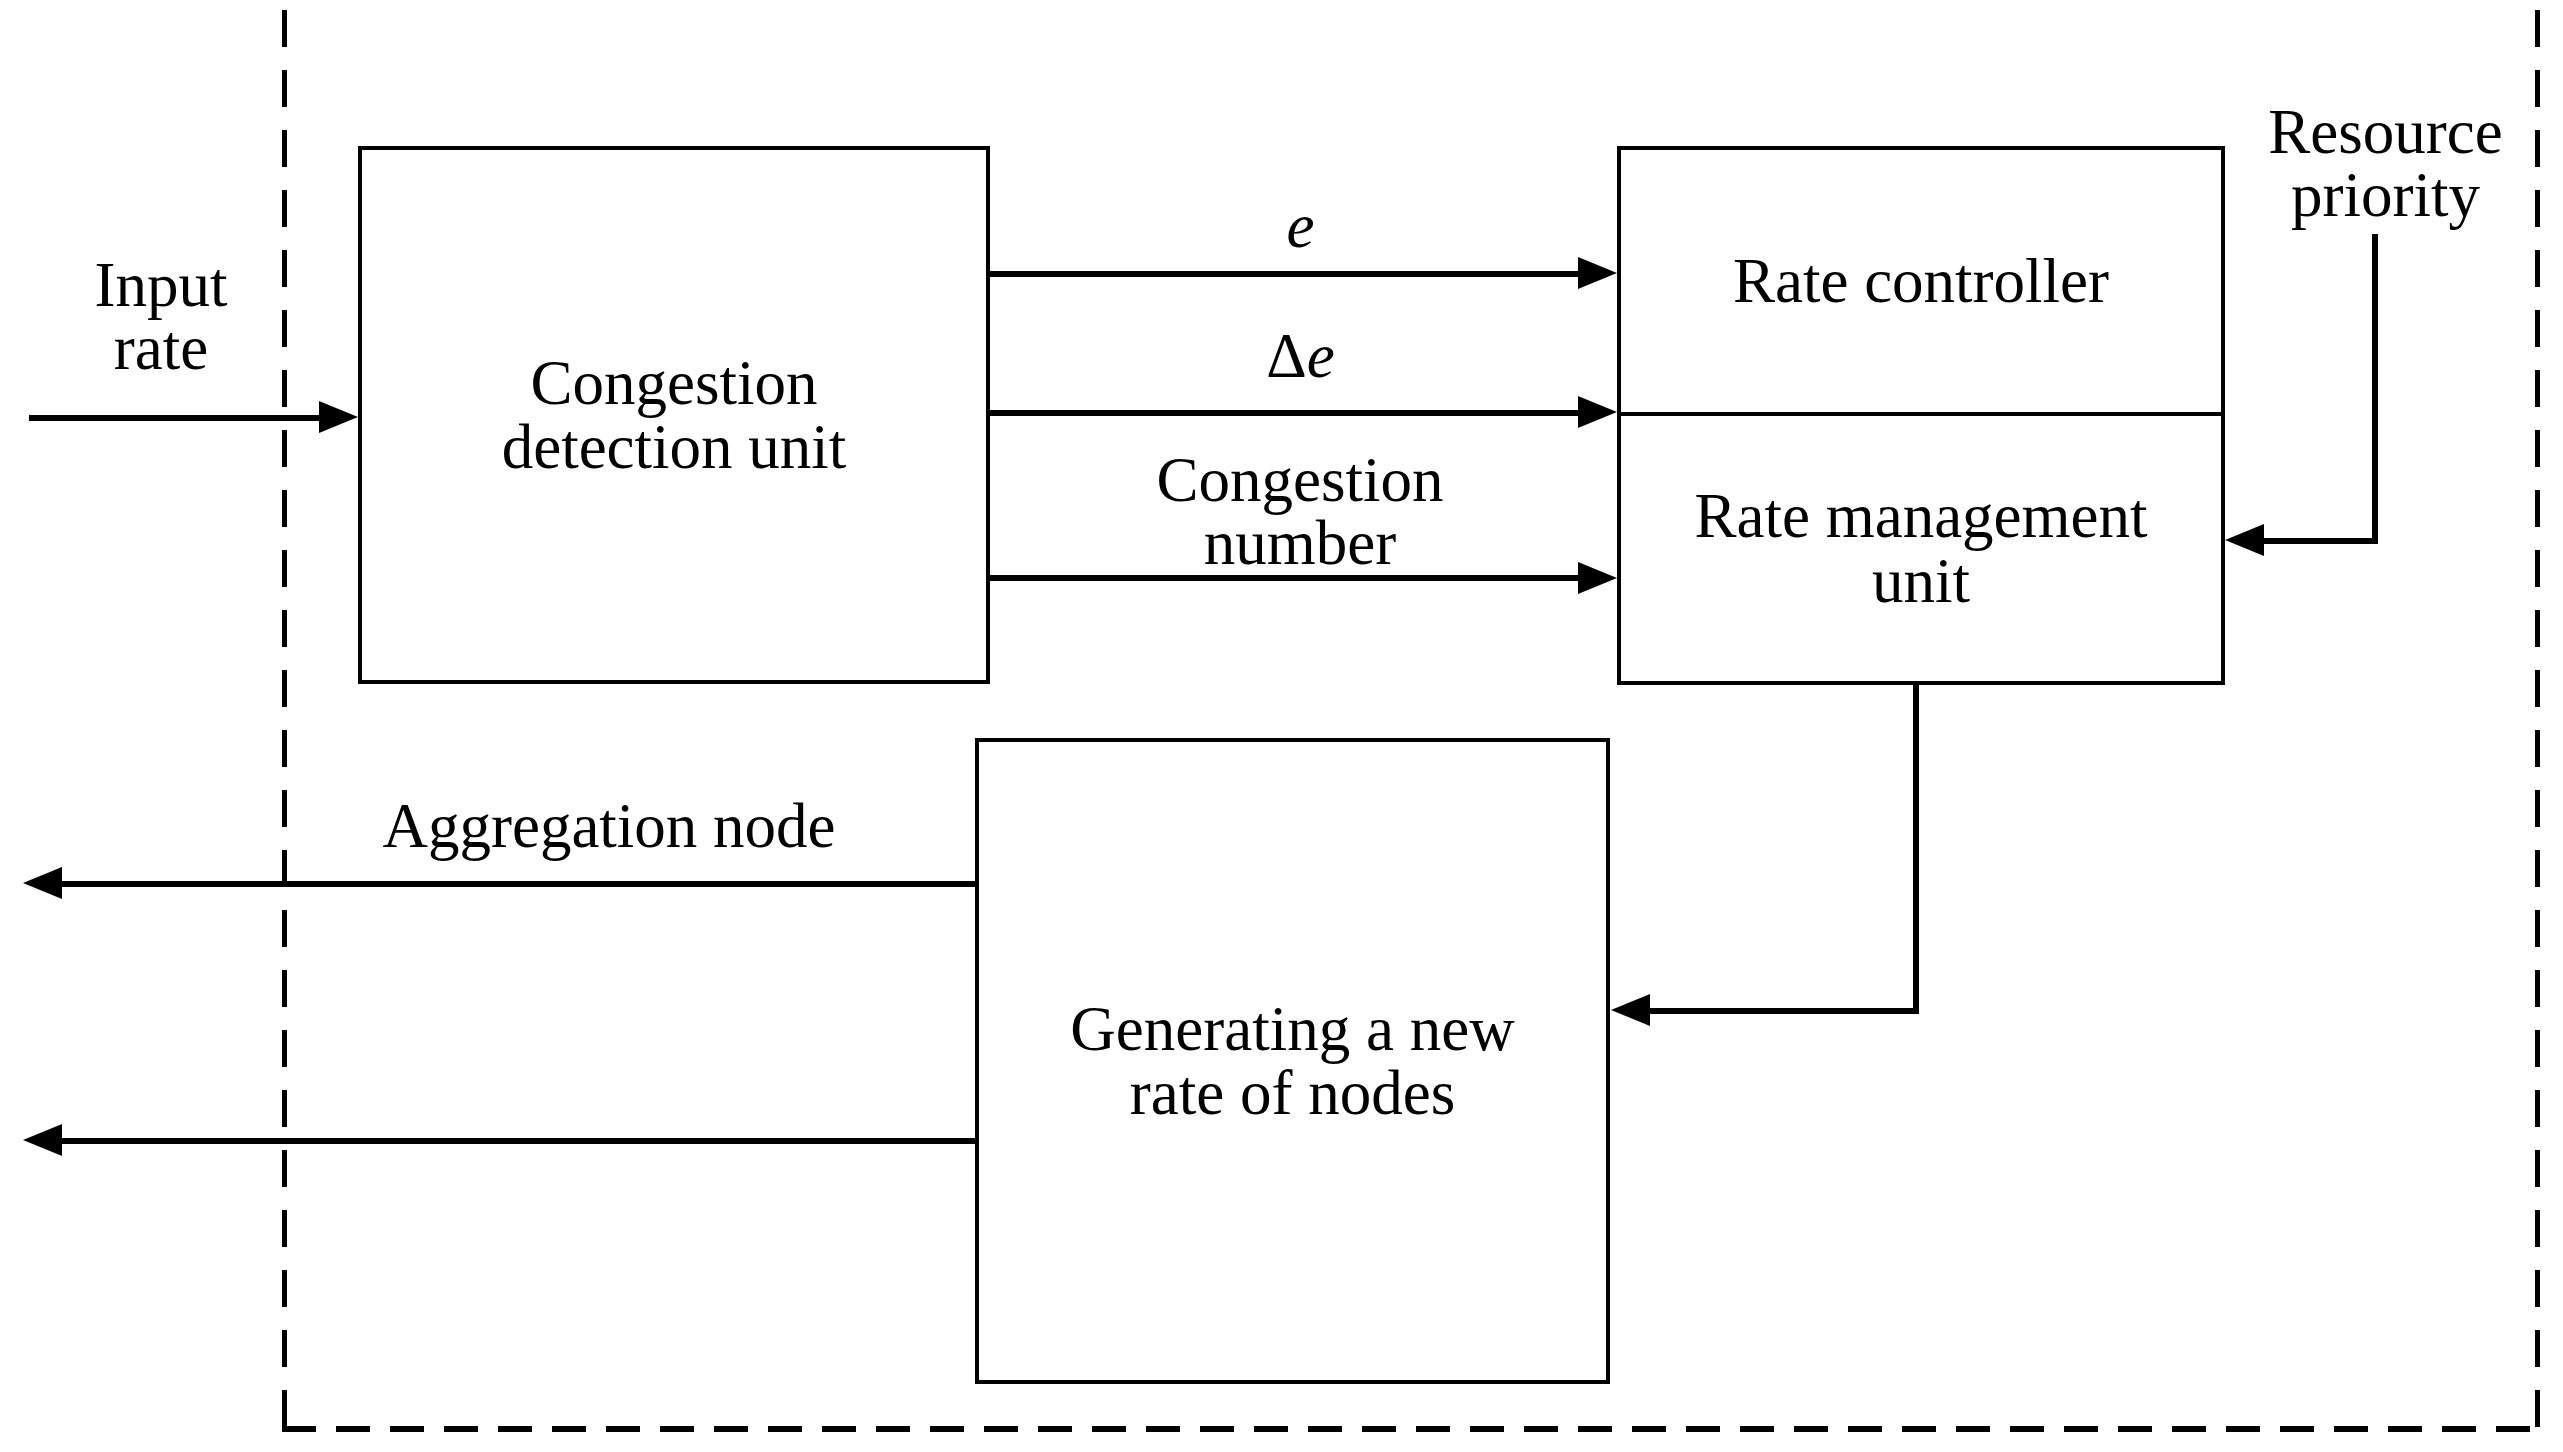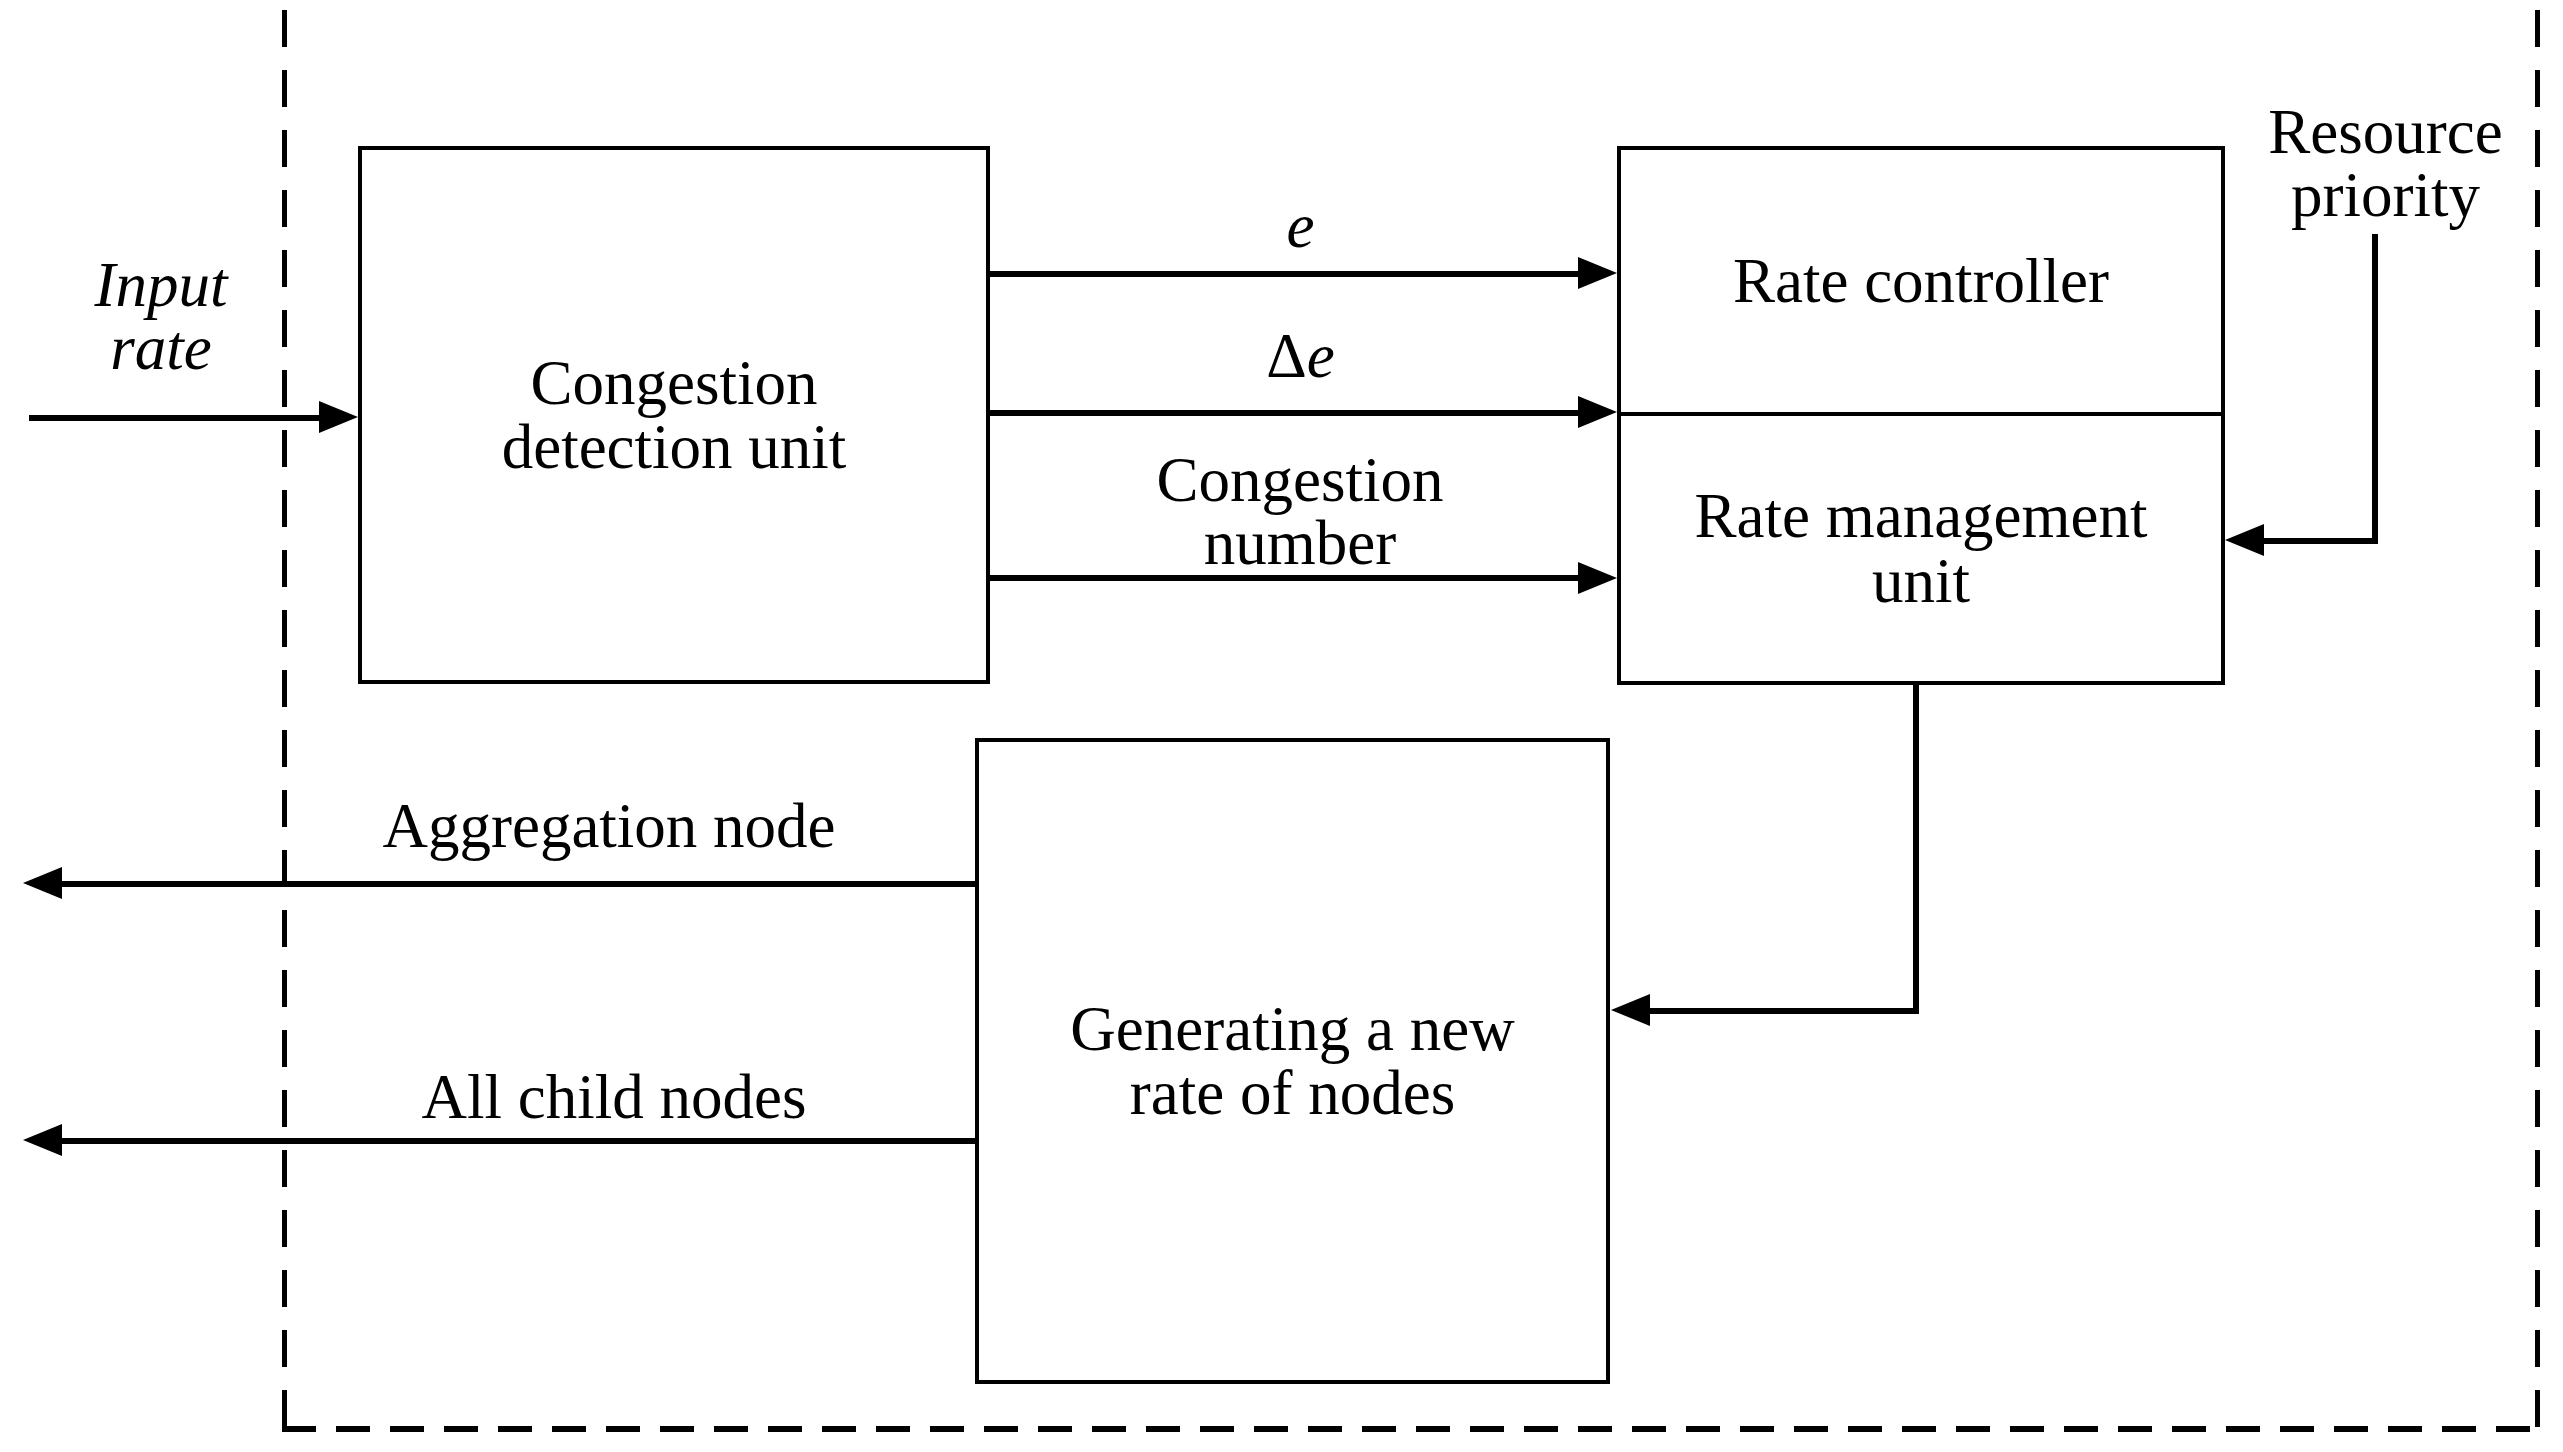--- a/index.html
+++ b/index.html
@@ -90,21 +90,21 @@
 
   
   .lbl {
     position: absolute;
     font-size: 63px;
     line-height: 1.0;
     text-align: center;
     white-space: pre-line;
   }
   .ital { font-style: italic; }
-  #lbl-input { left: 23px;   top: 254px;  width: 276px; font-style: italic; }
+  #lbl-input { left: 23px;   top: 254px;  width: 276px; }
   #lbl-e     { left: 1203px; top: 195px;  width: 195px; }
   #lbl-de    { left: 1203px; top: 325px;  width: 195px; }
   #lbl-cn    { left: 1121px; top: 449px;  width: 358px; }
   #lbl-res   { left: 2239px; top: 101px;  width: 293px; }
   #lbl-agg   { left: 341px;  top: 795px;  width: 536px; }
   #lbl-acn   { left: 358px;  top: 1066px; width: 512px; }
 </style>
 </head>
 <body>
 
@@ -164,16 +164,15 @@
   <div class="lbl" id="lbl-de"><span>Δ</span><span class="ital">e</span></div>
 
   <div class="lbl" id="lbl-cn">Congestion
 number</div>
 
   <div class="lbl" id="lbl-agg">Aggregation node</div>
 
   <div class="lbl" id="lbl-res">Resource
 priority</div>
 
-  <div class="lbl" id="lbl-acn">All child nodes</div>
 
 </div>
 
 
 </body></html>

